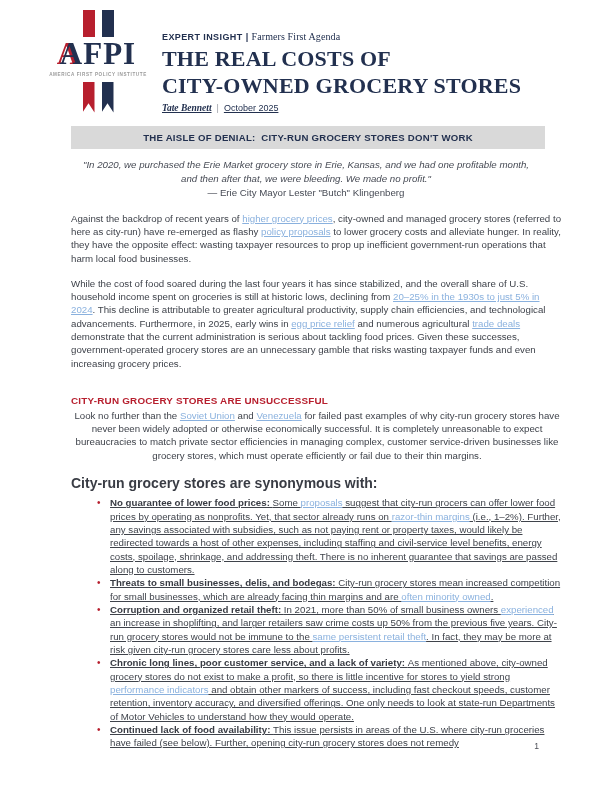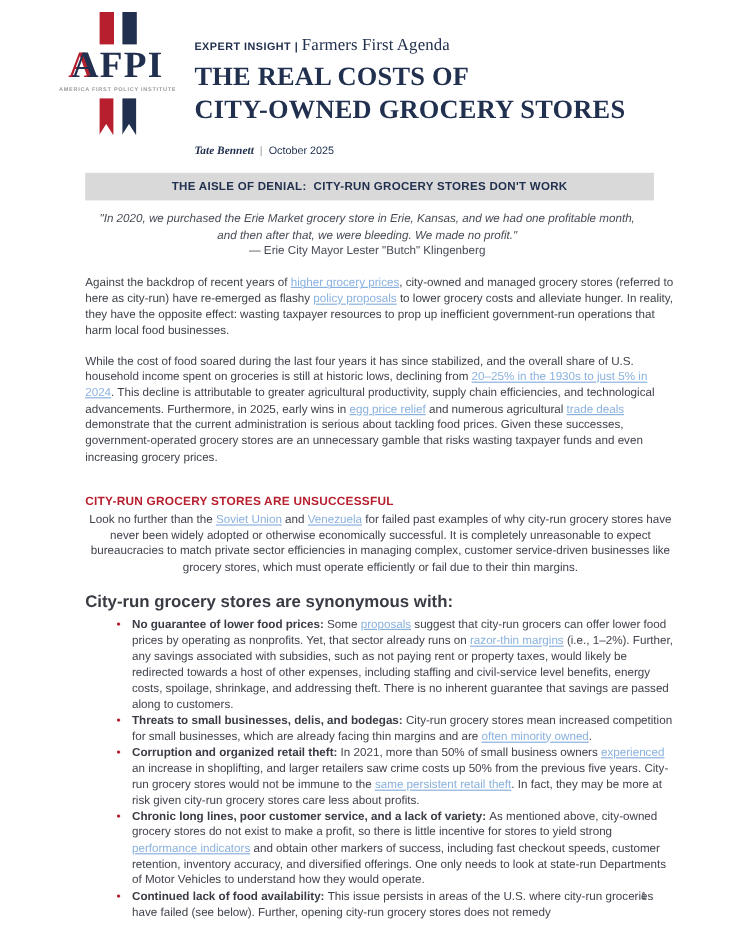--- a/index.html
+++ b/index.html
@@ -29,46 +29,46 @@
   .a-wrap{position:relative; display:inline-block;}
   .a-red{position:absolute; left:-3px; top:0; color:var(--red); z-index:0;}
   .a-navy{position:relative; z-index:1;}
   .tagline{
     font-size:4.6px; color:#9a9a9a; letter-spacing:0.62px; margin-top:2px;
     white-space:nowrap; font-weight:700;
   }
   .header-text{margin-left:14px; padding-top:21px;}
   .eyebrow{font-size:9px; color:var(--navy); font-weight:700; letter-spacing:0.4px;}
   .eyebrow .sep{font-weight:700; margin:0 3px;}
-  .eyebrow .agenda{font-family:"Liberation Serif", serif; font-weight:400; font-size:14px; letter-spacing:0.1px;}
+  .eyebrow .agenda{font-family:"Liberation Serif", serif; font-weight:400; font-size:10px; letter-spacing:0.1px;}
   .doc-title{
     font-family:"Liberation Serif", serif; font-weight:700; font-size:22px;
     color:var(--navy); line-height:1.24; margin-top:3px; letter-spacing:0.2px;
   }
-  .byline{font-size:9px; color:var(--navy); margin-top:15px;}
+  .byline{font-size:9px; color:var(--navy); margin-top:3px;text-decoration:underline;}
   .byline .author{font-family:"Liberation Serif", serif; font-style:italic; font-weight:700; font-size:9.5px;}
   .byline .sep{color:#9a9da5; margin:0 5px;}
   
   .banner{
     margin:13px 67px 0 71px; background:var(--banner); color:var(--navy);
     font-weight:700; font-size:9.6px; text-align:center; padding:6px 17px;
     letter-spacing:0.25px; white-space:pre-wrap;
   }
   
   .quote{margin:9px auto 0; width:462px; text-align:center; font-size:9.7px; line-height:1.44; color:#474b55;}
   .quote .qtext{font-style:italic;}
   .quote .attr{font-style:normal; display:block;}
   
   .content{padding:0 49px 0 71px; font-size:9.7px; line-height:1.375; color:var(--body); text-align:left;}
   .para{margin-top:12px;}
   .section-heading{margin-top:24px; color:var(--red); font-weight:700; font-size:9.9px; letter-spacing:0.2px;}
   .section-body{margin-top:1px;text-align:center;}
   .list-intro{margin-top:12px; font-weight:700; color:var(--lead); font-size:14px;}
   ul.bullets{margin-top:3px; list-style:none; padding-left:39px;}
-  ul.bullets li{position:relative;}
+  ul.bullets li{position:relative;text-decoration:underline;}
   ul.bullets li::before{
     content:"\2022"; position:absolute; left:-13px; top:0;
     color:var(--red); font-size:10px;
   }
   .seg-b{font-weight:700; color:var(--lead);}
   .seg-a{color:var(--link); text-decoration:underline; text-decoration-color:var(--link); cursor:pointer;}
   
   .page-number{position:absolute; right:73px; bottom:41px; font-size:8.6px; color:#4d5058;}
 </style>
 </head>

